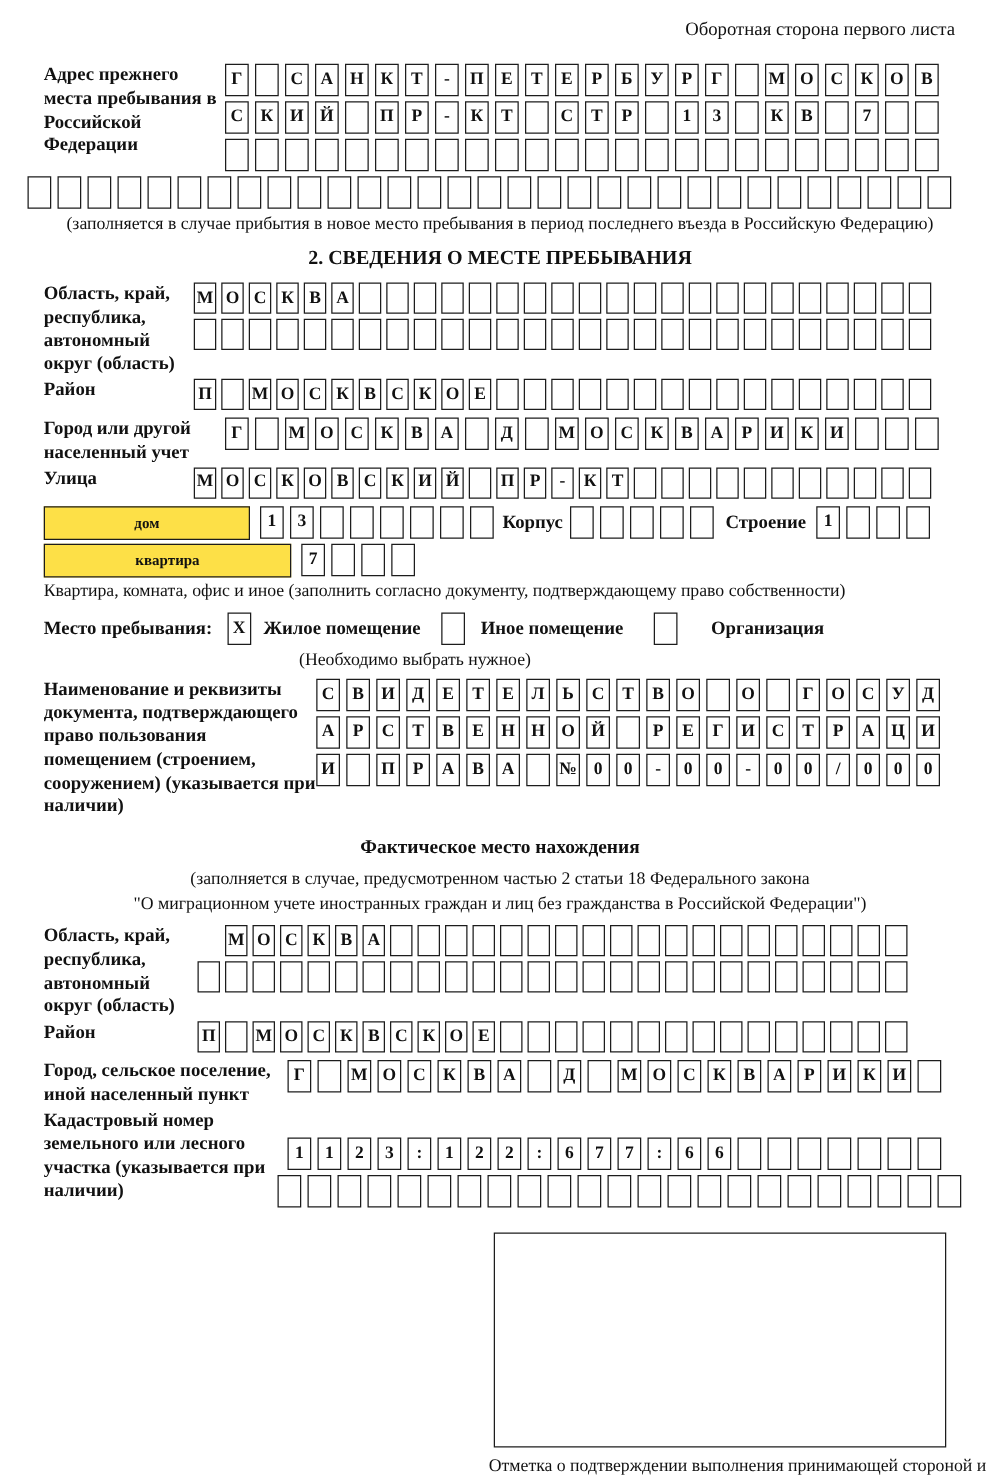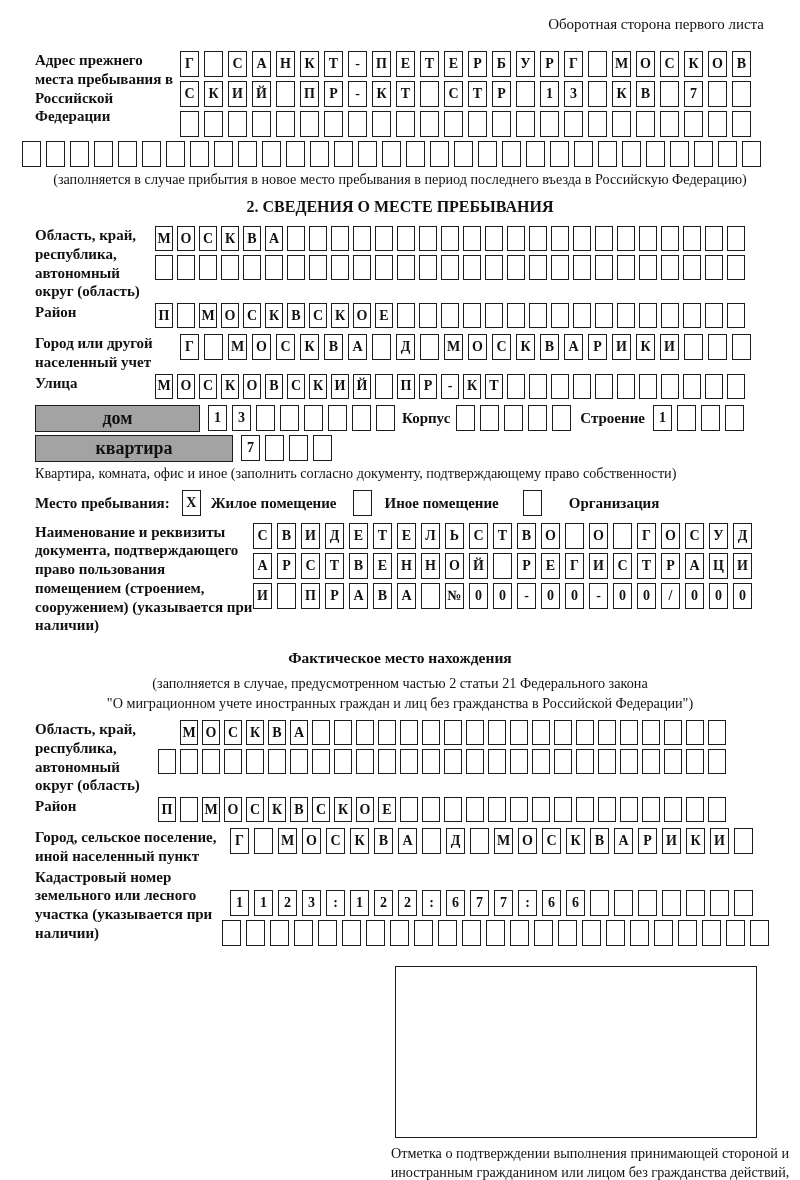--- a/index.html
+++ b/index.html
@@ -21,21 +21,21 @@
     font-size:14px;line-height:1;background:#fff;
   }
   .cells.sm .cell{width:18px;margin-right:4px;height:25px;}
   .note-center{font-size:14.2px;text-align:center;margin:2px 0 10px 0;}
   .sec-title{font-weight:bold;font-size:16px;text-align:center;margin:8px 0 10px 0;font-family:Liberation Serif, serif;}
   .sub-title{font-weight:bold;font-size:15.5px;text-align:center;margin:14px 0 8px 0;}
   .small-note{font-size:14.2px;text-align:center;margin:0 0 3px 0;}
   .cap-note{font-size:14.2px;margin:0 0 8px 13px;}
   .widebox{
     box-sizing:border-box;border:1.6px solid #1c1c1c;height:27px;
-    display:flex;align-items:center;justify-content:center;font-size:18px;flex:none;background:#a3a3a3;
+    display:flex;align-items:center;justify-content:center;font-size:12px;flex:none;background:#fde047;
   }
   .inline-lbl{font-size:15px;line-height:27px;flex:none;}
   .mt2{margin-top:2px;} 
   .stamp-box{
     box-sizing:border-box;border:1.6px solid #1c1c1c;background:#fff;
     width:362px;height:172px;margin:16px 0 6px 373px;
   }
   .stamp-cap{width:420px;margin-left:358px;text-align:center;font-size:14.2px;line-height:1.35;}
 </style>
 </head>
@@ -367,20 +367,21 @@
 
   <div class="line" style="margin-left:13px;align-items:center;">
     <div class="inline-lbl">Место пребывания:</div>
     <div class="cell" style="margin-left:12px;">X</div>
     <div class="inline-lbl" style="margin-left:5px;">Жилое помещение</div>
     <div class="cell" style="margin-left:16px;"></div>
     <div class="inline-lbl" style="margin-left:8px;">Иное помещение</div>
     <div class="cell" style="margin-left:24px;"></div>
     <div class="inline-lbl" style="margin-left:22px;">Организация</div>
   </div>
+  <div class="small-note" style="width:620px;margin-top:3px;">(Необходимо выбрать нужное)</div>
 
   <div class="line" style="margin-top:6px;">
     <div class="lbl" style="width:231px;">Наименование и реквизиты документа, подтверждающего право пользования помещением (строением, сооружением) (указывается при наличии)</div>
     <div class="cellrows">
       <div class="cells">
           <div class="cell">С</div>
           <div class="cell">В</div>
           <div class="cell">И</div>
           <div class="cell">Д</div>
           <div class="cell">Е</div>
@@ -444,21 +445,21 @@
           <div class="cell">0</div>
           <div class="cell">/</div>
           <div class="cell">0</div>
           <div class="cell">0</div>
           <div class="cell">0</div>
         </div>
     </div>
   </div>
 
   <div class="sub-title">Фактическое место нахождения</div>
-  <div class="small-note">(заполняется в случае, предусмотренном частью 2 статьи 21 Федерального закона</div>
+  <div class="small-note">(заполняется в случае, предусмотренном частью 2 статьи 18 Федерального закона</div>
   <div class="small-note" style="margin-bottom:8px;">"О миграционном учете иностранных граждан и лиц без гражданства в Российской Федерации")</div>
 
   <div class="line">
     <div class="lbl" style="width:136px;">Область, край, республика, автономный округ (область)</div>
     <div class="cellrows">
       <div class="cells sm" style="margin-left:22px;">
           <div class="cell">М</div>
           <div class="cell">О</div>
           <div class="cell">С</div>
           <div class="cell">К</div>

